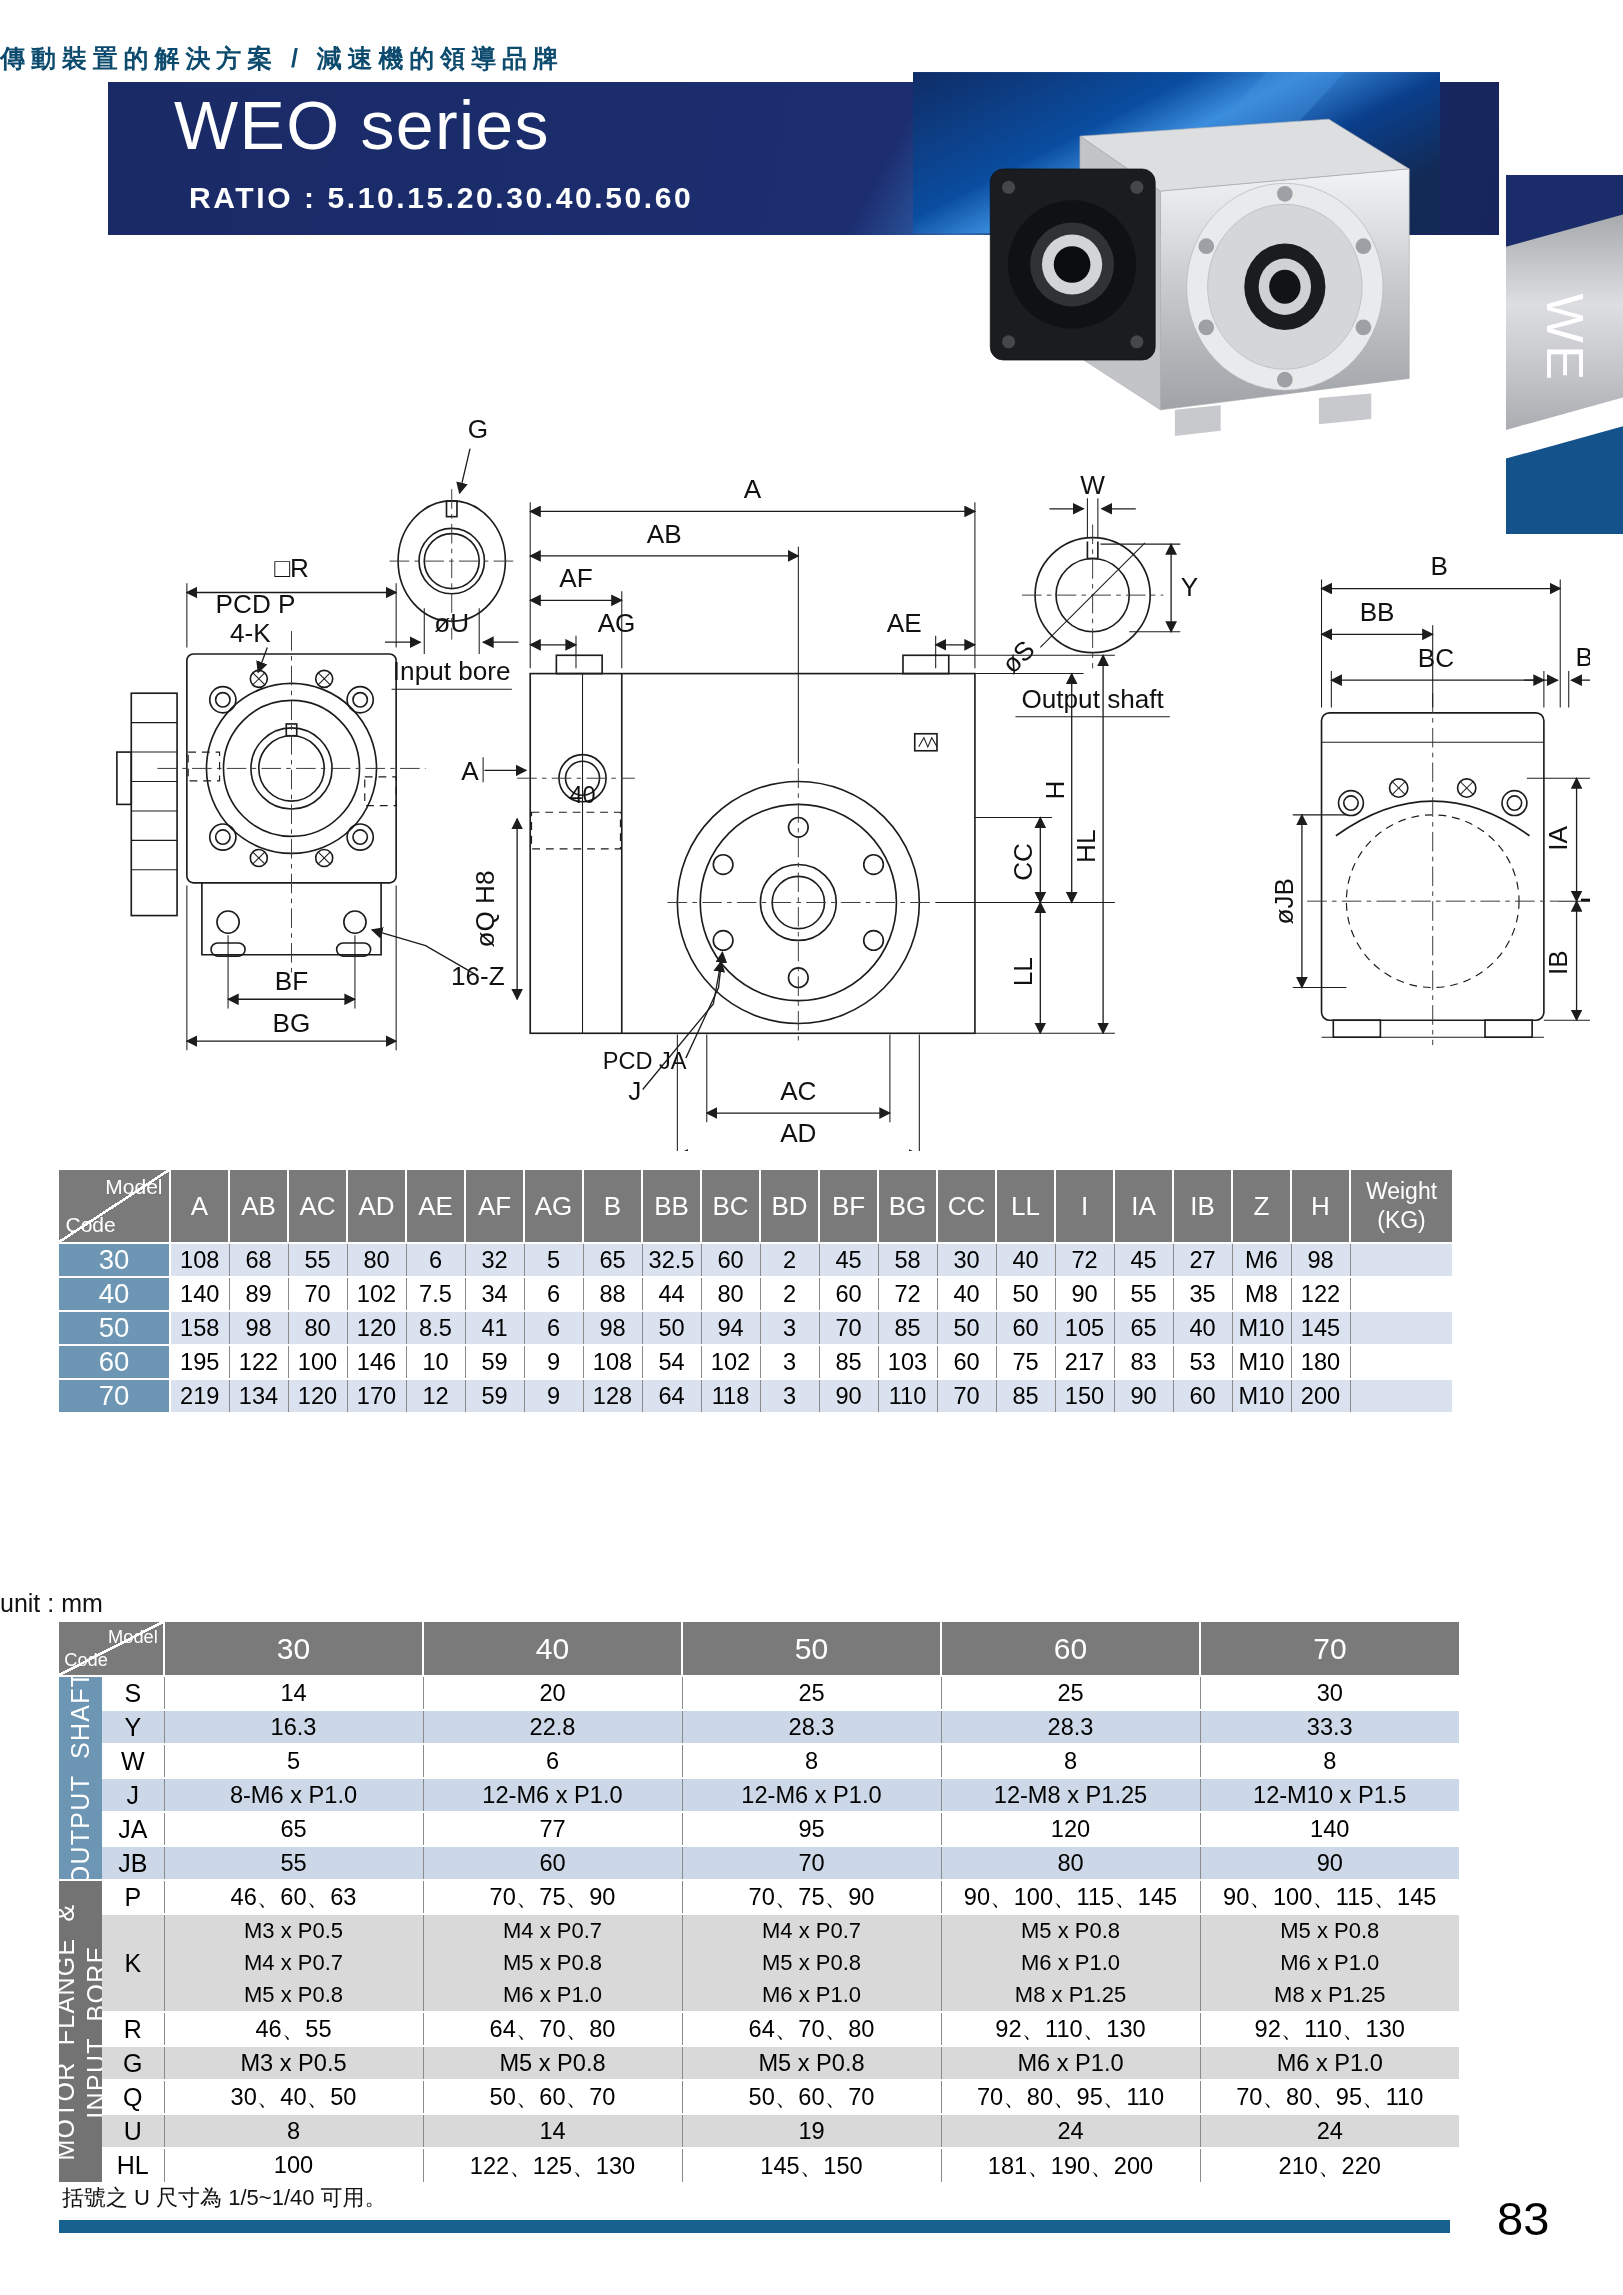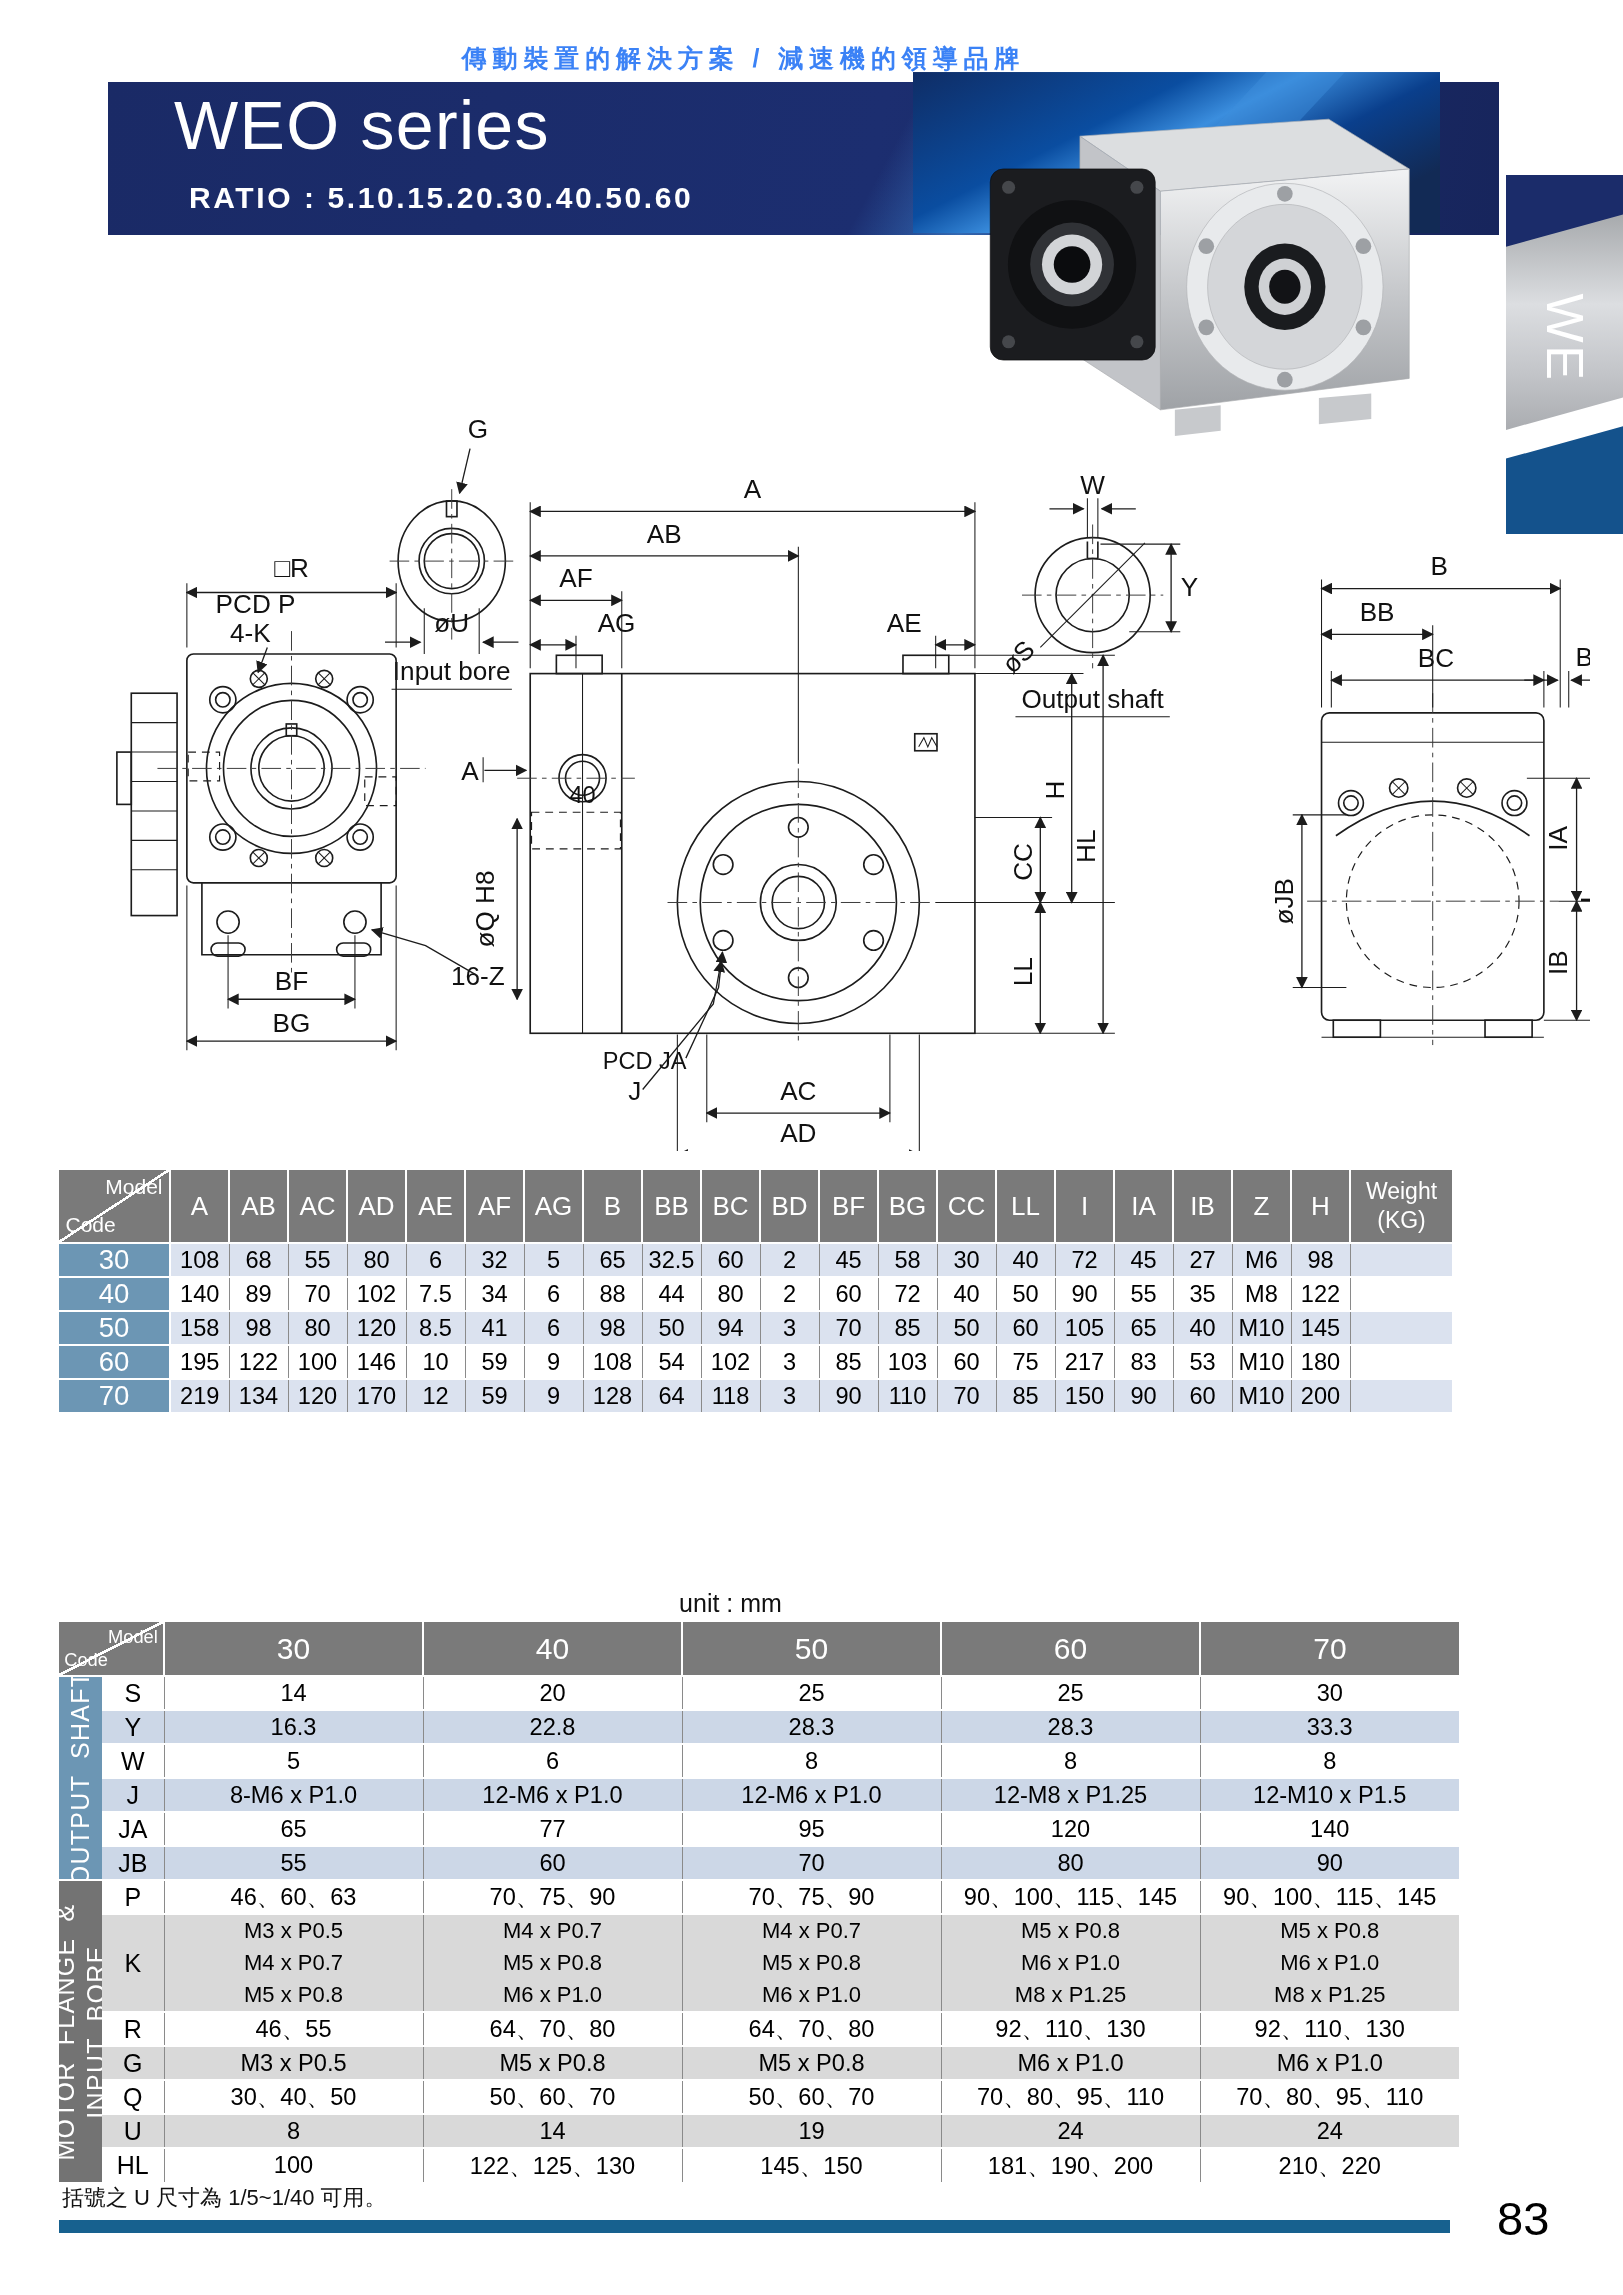--- a/index.html
+++ b/index.html
@@ -1,22 +1,22 @@
 <!DOCTYPE html>
 <html style="font-size:10.5px"><head>
 <meta charset="utf-8">
 <style>
   *{margin:0;padding:0;box-sizing:border-box}
   html,body{background:#ffffff}
   body{font-family:"Liberation Sans",sans-serif;}
   .page{position:relative;width:1623px;height:2295px;background:#fff;overflow:hidden}
 
   
-  .tagline{position:absolute;top:42px;left:0;width:1487px;text-align:center;
-    font-size:25px;color:#3b82f6;letter-spacing:5.9px;font-weight:bold}
+  .tagline{position:absolute;top:42px;left:0;width:1487px;text-align:left;
+    font-size:25px;color:#0c4a6e;letter-spacing:5.9px;font-weight:bold}
   .banner{position:absolute;left:108px;top:82px;width:1391px;height:153px;
     background:linear-gradient(100deg,#1a2a66 0%,#1c2e70 55%,#17255c 100%);overflow:hidden}
   .streak{position:absolute;top:-30%;height:160%;transform:skewX(-28deg);
     background:linear-gradient(90deg,rgba(63,135,214,0) 0%,rgba(63,135,214,.65) 50%,rgba(63,135,214,0) 100%)}
   .streak.s1{left:56%;width:16%}
   .streak.s2{left:76%;width:10%;opacity:.7}
   .banner-title{position:absolute;left:66px;top:3.9px;color:#fff;font-size:68px;letter-spacing:1.3px;font-weight:normal}
   .banner-ratio{position:absolute;left:81px;top:99px;color:#fff;font-size:30px;letter-spacing:2.6px;font-weight:bold}
 
   
@@ -54,21 +54,21 @@
     background-image:linear-gradient(to bottom right,rgba(0,0,0,0) calc(50% - 1.3px),#fff calc(50% - 1.3px),#fff calc(50% + 1.3px),rgba(0,0,0,0) calc(50% + 1.3px));
     background-color:#7a7a7a}
   .t1 .diag .m{position:absolute;top:5.2px;right:6.5px;font-size:21px}
   .t1 .diag .c{position:absolute;bottom:5.2px;left:6.5px;font-size:21px}
   .t1 tbody th.code{background:#6c96b4;color:#fff;font-weight:normal;font-size:27.5px;border-top:2.6px solid #fff;border-right:2.6px solid #fff}
   .t1 tbody td{font-size:23.6px;height:32px;border-top:2.6px solid #fff;border-right:1.3px solid #8a8a8a}
   .t1 tbody td:last-child{border-right:none}
   .t1 tbody tr.shade td{background:#dbe2ef}
 
   
-  .unitnote{position:absolute;top:1589px;left:0;width:1461px;text-align:center;font-size:25px;color:#111}
+  .unitnote{position:absolute;top:1589px;left:0;width:1461px;text-align:left;font-size:25px;color:#111}
   .t2{position:absolute;left:59px;top:1622px;width:1400px;table-layout:fixed;z-index:2}
   .t2 th,.t2 td{text-align:center;vertical-align:middle}
   .t2 thead th{background:#7a7a7a;color:#fff;font-weight:normal;font-size:30px;height:54px;border-right:2px solid #fff}
   .t2 thead th:last-child{border-right:none}
   .t2 thead th.diag{position:relative;
     background-image:linear-gradient(to bottom right,rgba(0,0,0,0) calc(50% - 1.3px),#fff calc(50% - 1.3px),#fff calc(50% + 1.3px),rgba(0,0,0,0) calc(50% + 1.3px));
     background-color:#7a7a7a}
   .t2 .diag .m{position:absolute;top:3.9px;right:5.2px;font-size:18.3px}
   .t2 .diag .c{position:absolute;bottom:3.9px;left:5.2px;font-size:18.3px}
   .t2 tbody th,.t2 tbody td{border-top:2.6px solid #fff}

